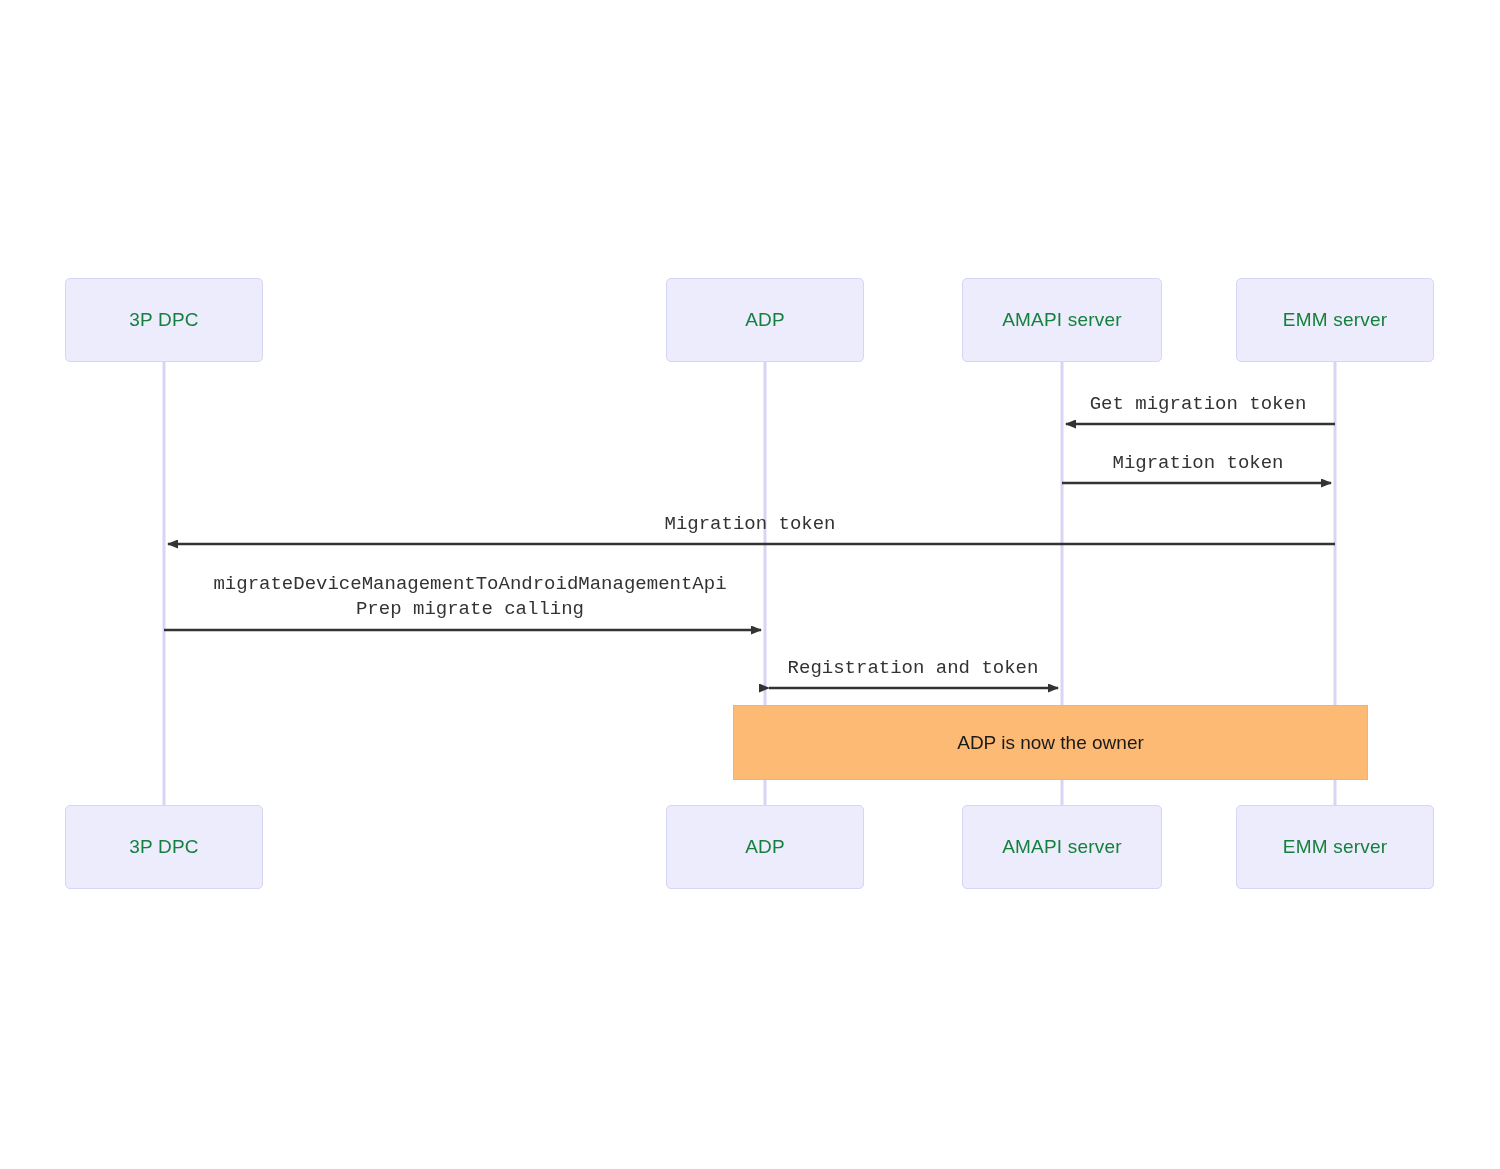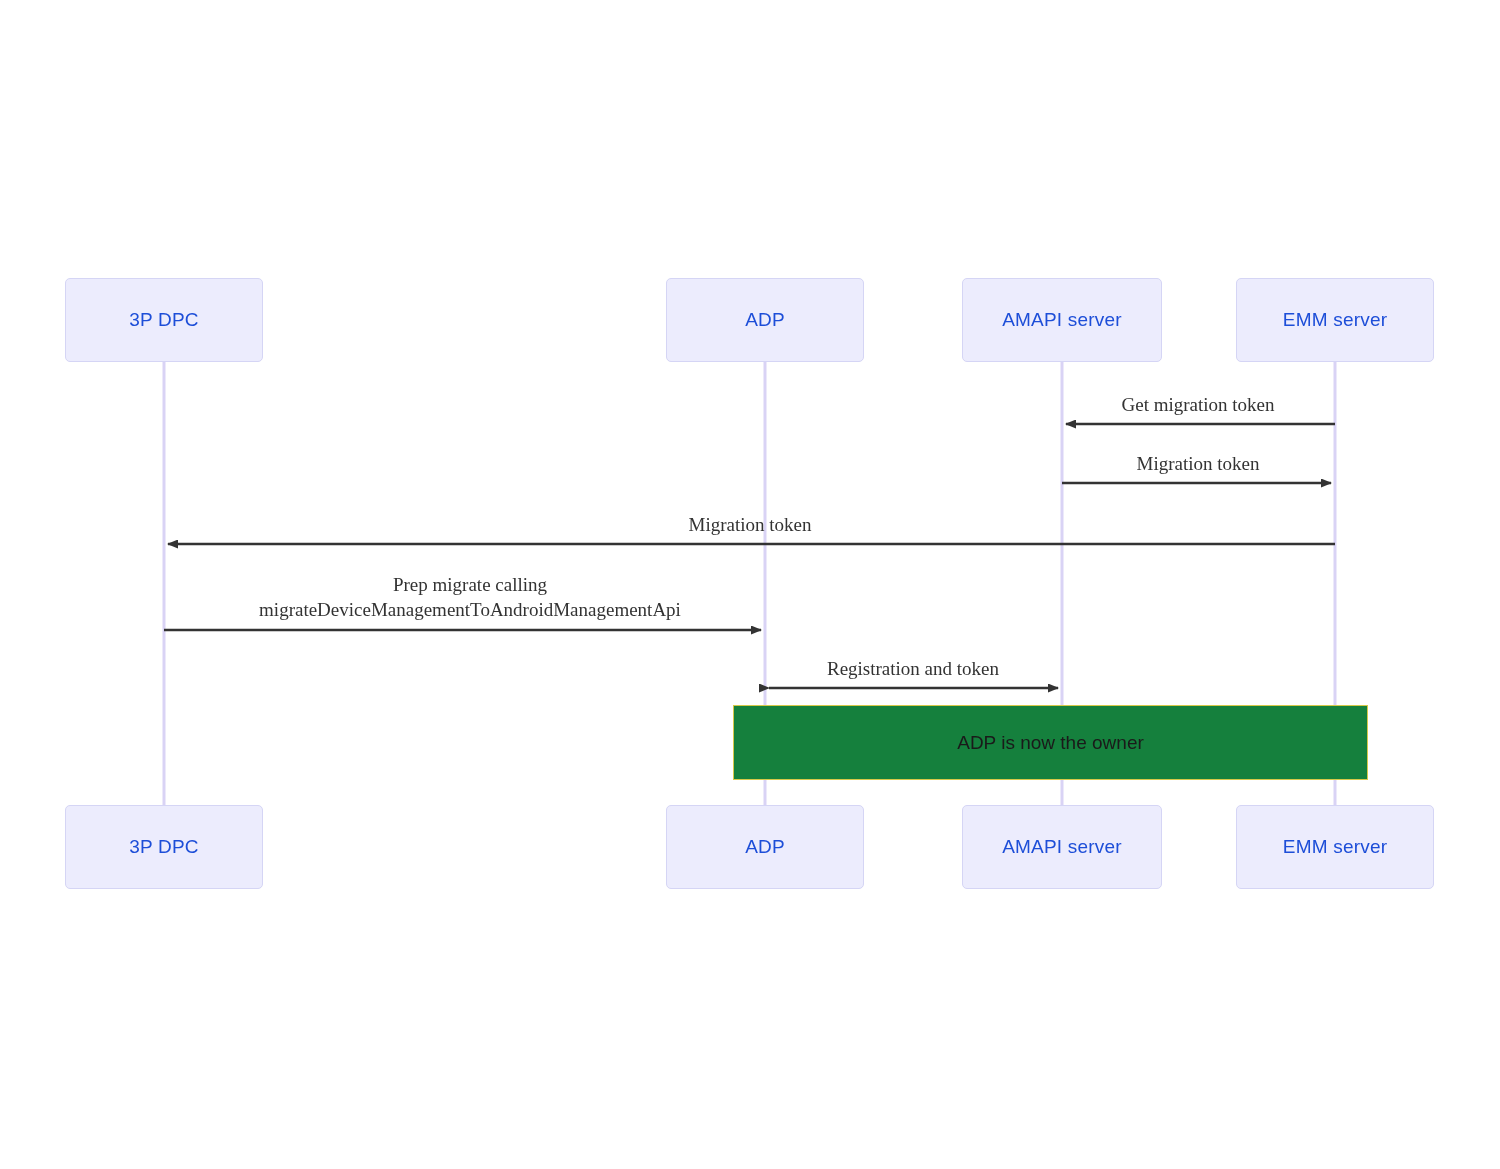--- a/index.html
+++ b/index.html
@@ -32,44 +32,44 @@
     background: #ECECFD;
     border: 1px solid #D5D5F5;
     border-radius: 5px;
     display: flex;
     align-items: center;
     justify-content: center;
   }
   .participant-label {
     font-family: "Liberation Sans", sans-serif;
     font-size: 19px;
-    color: #1d4ed8;
+    color: #15803d;
     letter-spacing: 0.2px;
     white-space: nowrap;
   }
   .note-box {
     position: absolute;
     box-sizing: border-box;
-    background: #15803d;
+    background: #fdba74;
     border: 1px solid #D6C949;
     display: flex;
     flex-direction: column;
     align-items: center;
     justify-content: center;
   }
   .note-line {
     font-family: "Liberation Sans", sans-serif;
     font-size: 19px;
     color: #1a1a1a;
     line-height: 26px;
     white-space: nowrap;
   }
   .msg-label {
     position: absolute;
-    font-family: Liberation Serif, serif;
+    font-family: Liberation Mono, monospace;
     font-size: 19px;
     color: #333333;
     white-space: nowrap;
     transform: translateX(-50%);
     text-align: center;
     line-height: 25px;
   }
   .msg-label.two-line {
     transform: translateX(-50%);
   }
@@ -141,22 +141,22 @@
     <span class="participant-label">EMM server</span>
   </div>
 
   <div class="msg-label" style="left:1198px; top:392px;">Get migration token</div>
 
   <div class="msg-label" style="left:1198px; top:451px;">Migration token</div>
 
   <div class="msg-label" style="left:750px; top:512px;">Migration token</div>
 
   <div class="msg-label two-line" style="left:470px; top:572px;">
+    <div>migrateDeviceManagementToAndroidManagementApi</div>
     <div>Prep migrate calling</div>
-    <div>migrateDeviceManagementToAndroidManagementApi</div>
   </div>
 
   <div class="msg-label" style="left:913px; top:656px;">Registration and token</div>
 
   <div class="note-box" style="left:733px; top:705px; width:635px; height:75px;">
     <div class="note-line">ADP is now the owner</div>
   </div>
 
 </div>
 

